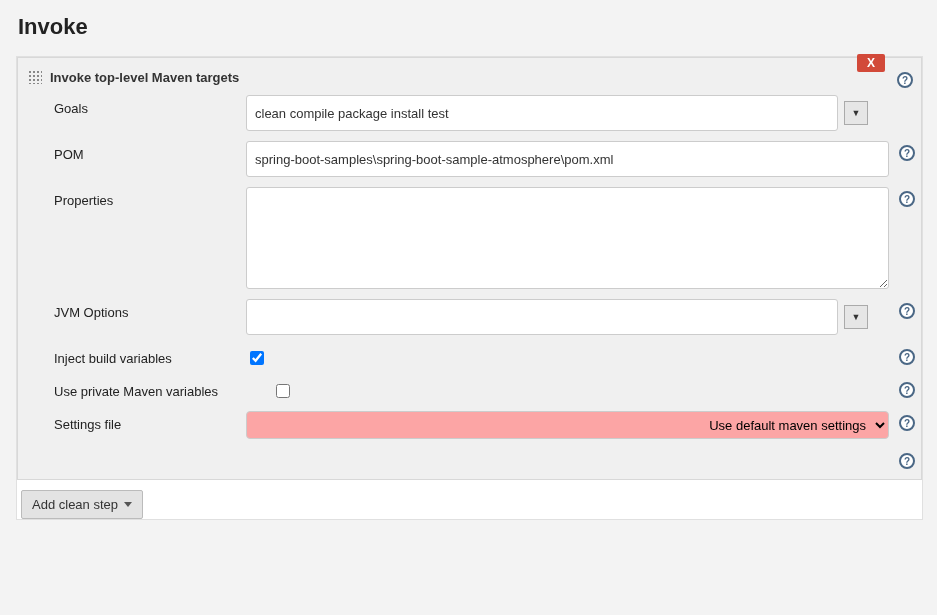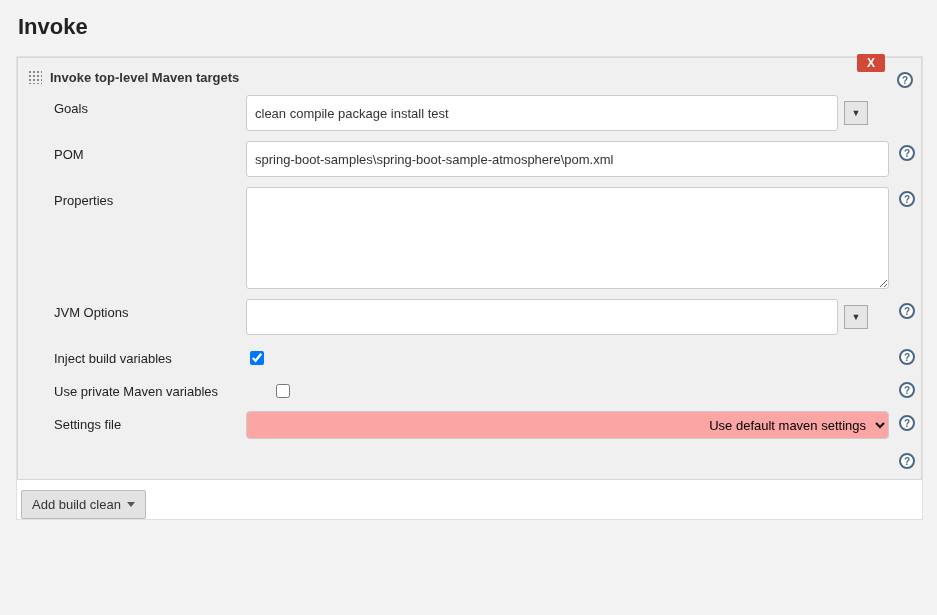--- a/index.html
+++ b/index.html
@@ -251,17 +251,17 @@
 
       <div class="row">
         <div class="help-abs help-icon">?</div>
       </div>
 
     </div>
   </div>
 
   <div class="footer">
     <div class="add-step">
-      <span>Add build clean</span>
+      <span>Add clean step</span>
       <span class="caret-down"></span>
     </div>
   </div>
 </div>
 
 </body></html>

